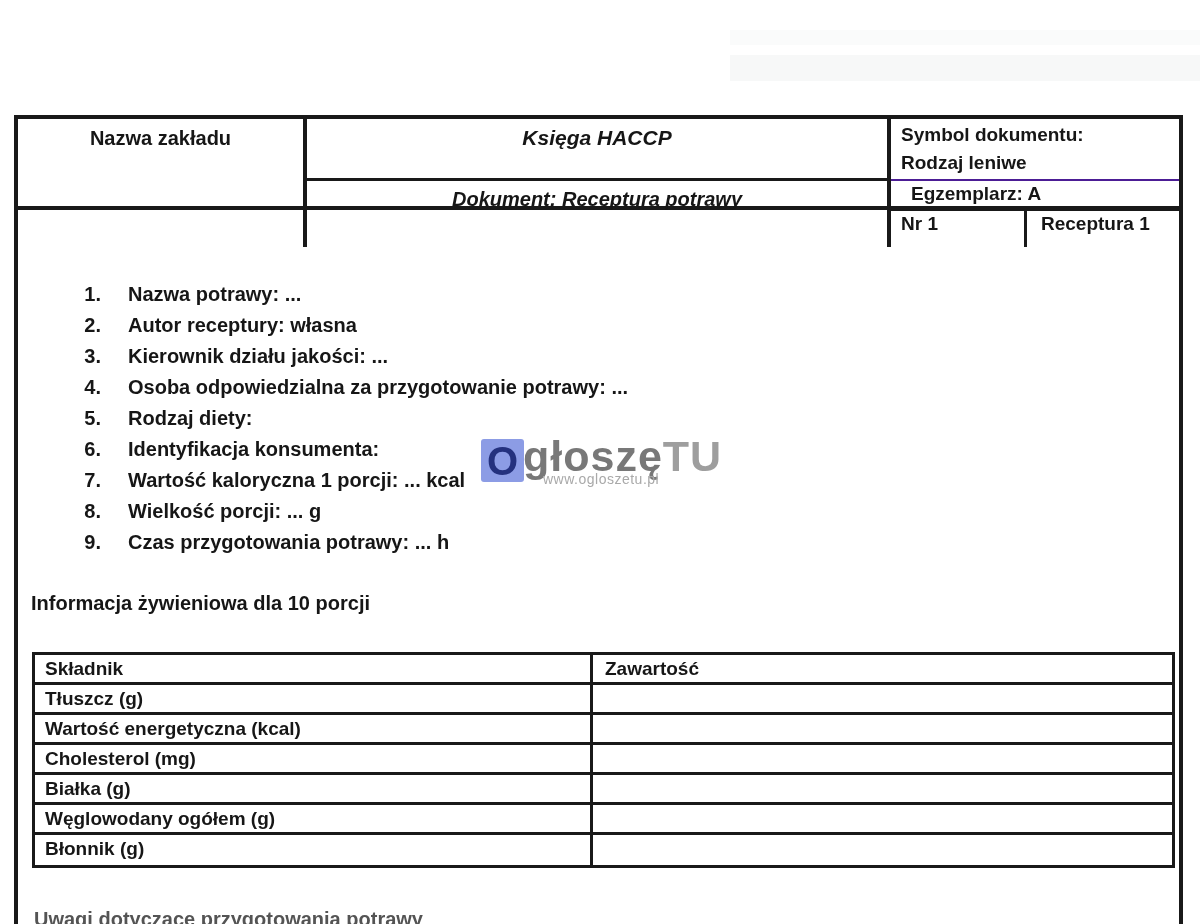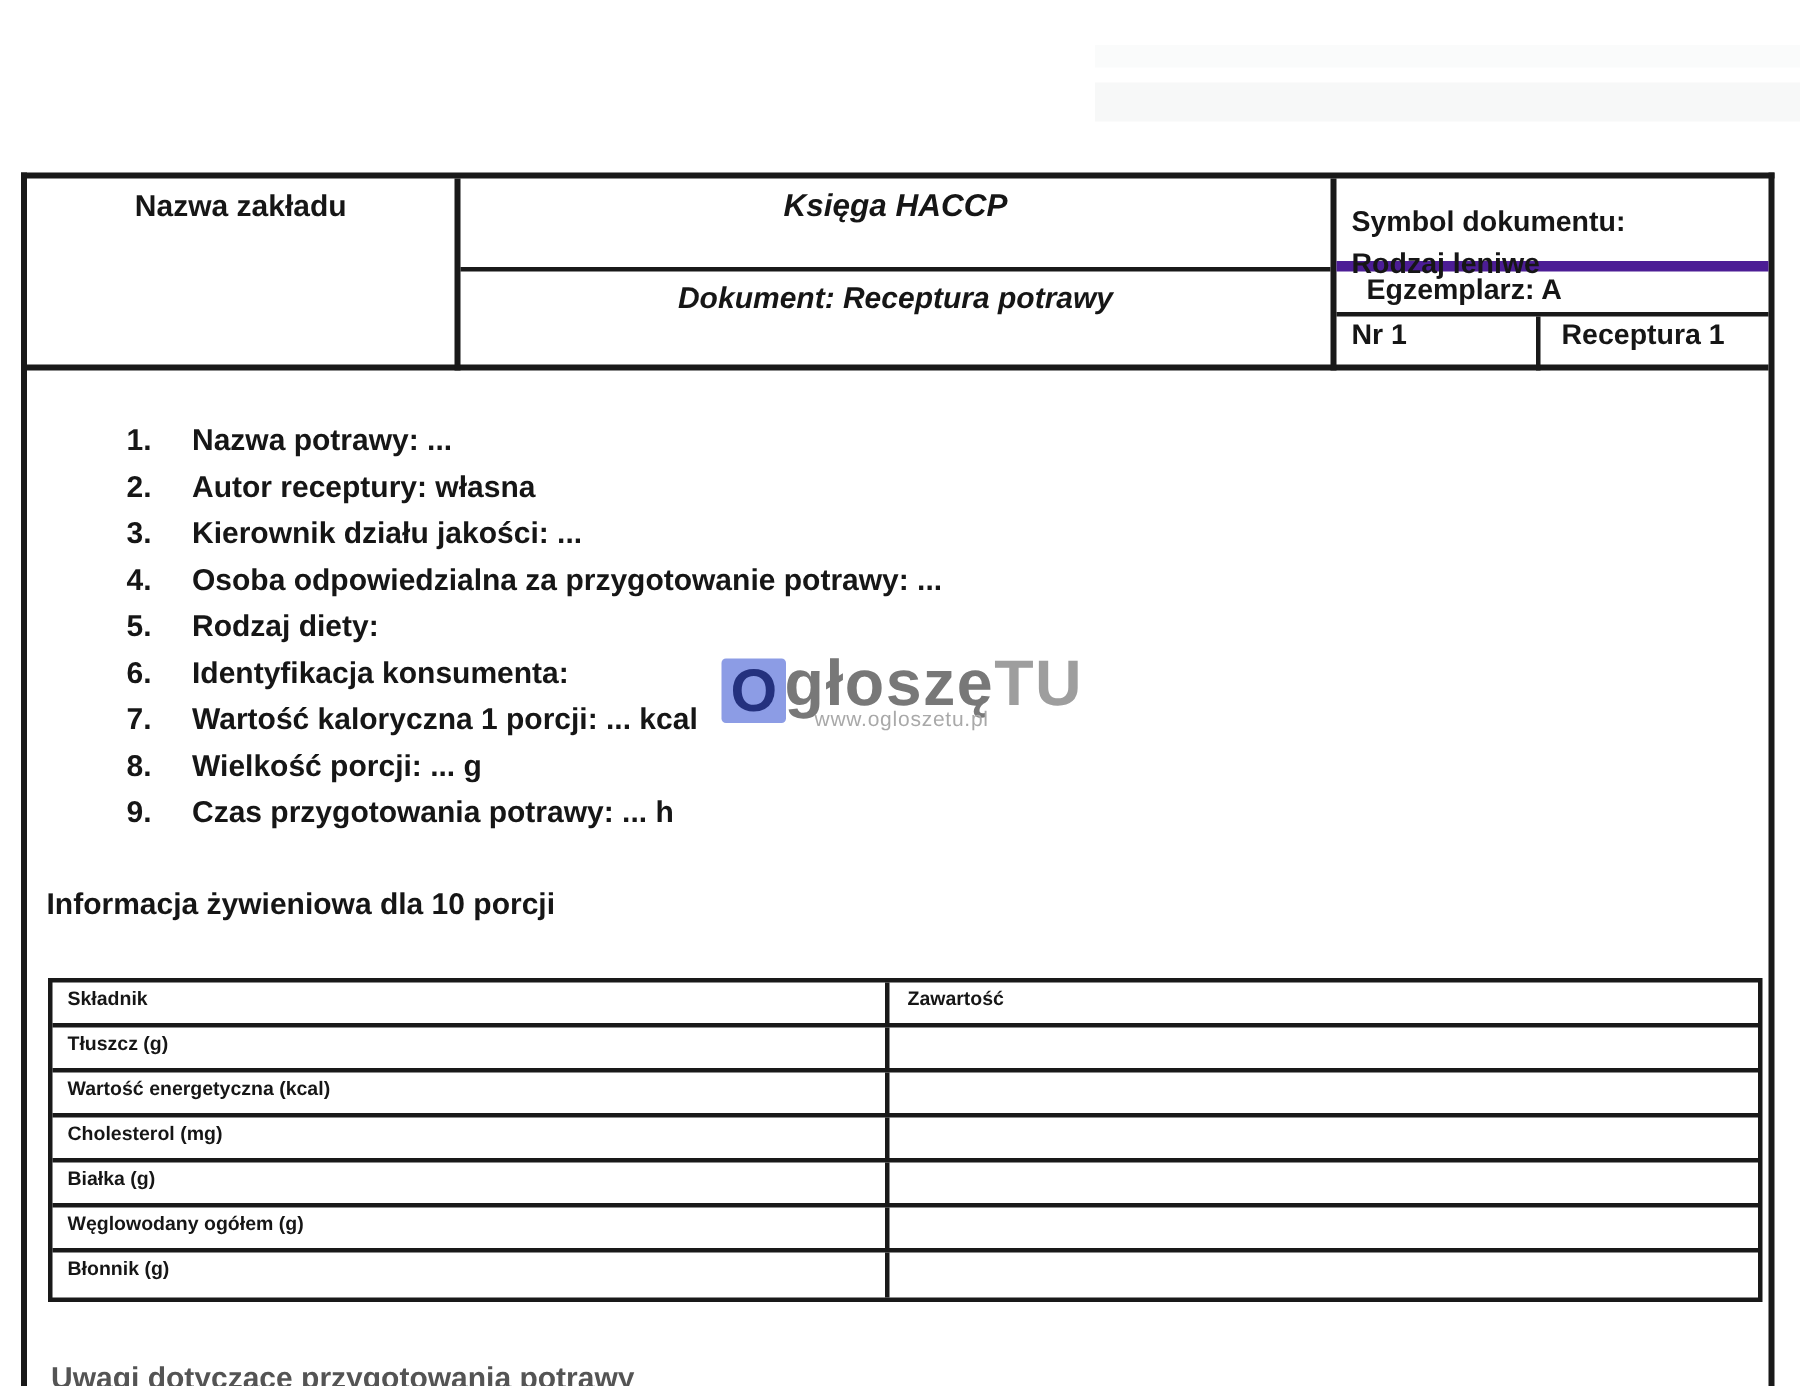--- a/index.html
+++ b/index.html
@@ -9,31 +9,31 @@
 
   .scan-band { position:absolute; background:#f7f8f8; }
   .band1 { left:730px; top:55px; width:470px; height:26px; }
   .band2 { left:730px; top:30px; width:470px; height:15px; opacity:.6; }
 
   
   .doc { position:absolute; left:14px; top:115px; width:1169px; height:880px;
     border:4px solid #191919; border-bottom:none; background:transparent; }
 
   
-  .hdr { display:grid; grid-template-columns:289px 580px 1fr; height:128px;
+  .hdr { display:grid; grid-template-columns:289px 580px 1fr; height:91px;
     border-bottom:4px solid #191919; }
   .hdr-left { border-right:4px solid #191919; text-align:center; padding-top:8px;
     font-size:20px; font-weight:700; }
   .hdr-mid { display:flex; flex-direction:column;font-style:italic; }
   .hdr-mid .c1 { height:62px; border-bottom:3px solid #191919; text-align:center;
     padding-top:7px; font-size:21px; font-weight:700; }
   .hdr-mid .c2 { flex:1; text-align:center; padding-top:7px; font-size:20px; font-weight:700; }
   .hdr-right { border-left:4px solid #191919; display:flex; flex-direction:column;
     font-size:19px; font-weight:700; }
-  .hdr-right .sym { height:62px; border-bottom:7px solid #4c1d95; padding:16px 0 0 10px; line-height:28px; }
+  .hdr-right .sym { height:62px; border-bottom:2px solid #4c1d95; padding:2px 0 0 10px; line-height:28px; }
   .hdr-right .egz { height:30px; border-bottom:3px solid #191919; padding:2px 0 0 20px; }
   .hdr-right .nrrow { flex:1; display:grid; grid-template-columns:136px 1fr; }
   .hdr-right .nrrow .nr { border-right:3px solid #191919; padding:2px 0 12px 10px; }
   .hdr-right .nrrow .rc { padding:2px 0 0 14px; }
 
   
   .rlist { position:absolute; left:55px; top:283px; font-size:20px; font-weight:700; }
   .ritem { display:flex; height:31px; align-items:flex-start; }
   .ritem .n { width:46px; text-align:right; }
   .ritem .t { margin-left:27px; white-space:nowrap; }
@@ -44,21 +44,21 @@
     background:#8c9ce5; display:flex; align-items:center; justify-content:center; }
   .wm-sq span { color:#24317e; font-size:40px; font-weight:700; line-height:1; }
   .wm-txt { position:absolute; left:42px; top:-5px; font-size:43px; font-weight:700; letter-spacing:1px; white-space:nowrap; }
   .wm-dark { color:#787878; }
   .wm-light { color:#9e9e9e; }
   .wm-url { position:absolute; left:62px; top:34px; font-size:14px; color:#a9a9a9; font-weight:400; letter-spacing:.5px; }
 
   
   .nut-head { position:absolute; left:31px; top:592px; font-size:20px; font-weight:700; }
   .nut-table { position:absolute; left:32px; top:652px; width:1143px;
-    border:3px solid #191919; font-size:13px; font-weight:700; }
+    border:3px solid #191919; font-size:19px; font-weight:700; }
   .nrow { display:grid; grid-template-columns:558px 1fr; height:30px; border-bottom:3px solid #191919; }
   .nrow:last-child { border-bottom:none; }
   .nrow .cell-a { border-right:3px solid #191919; padding:3px 0 0 10px; white-space:nowrap; }
   .nrow .cell-b { padding:3px 0 0 12px; }
 
   
   .clipped { position:absolute; left:34px; top:908px; font-size:20px; font-weight:700;
     color:#2a2a2a; opacity:.8; white-space:nowrap; }
 </style>
 </head>

